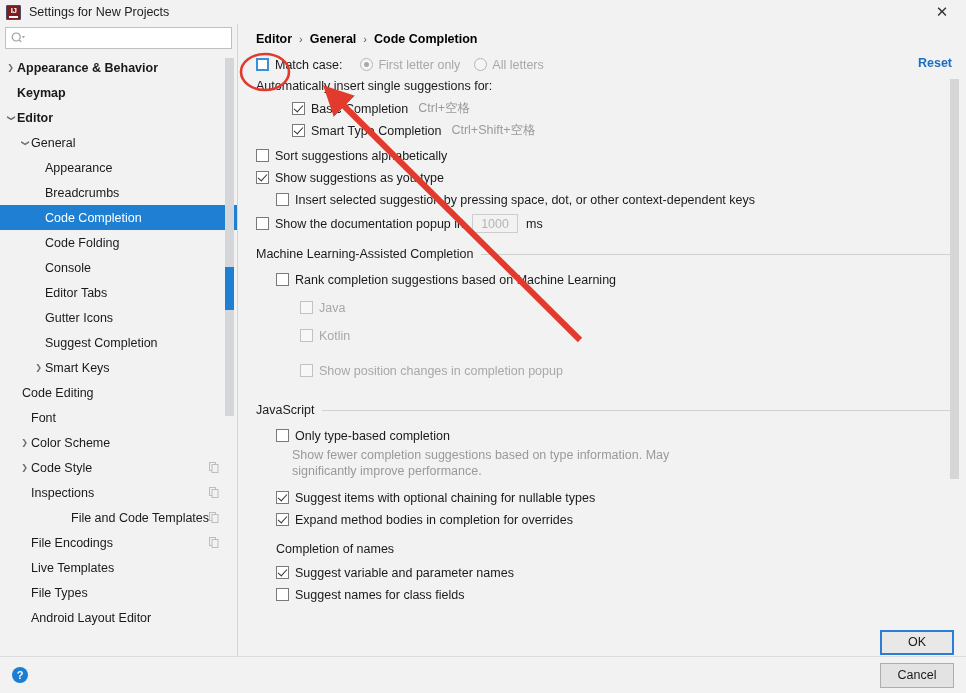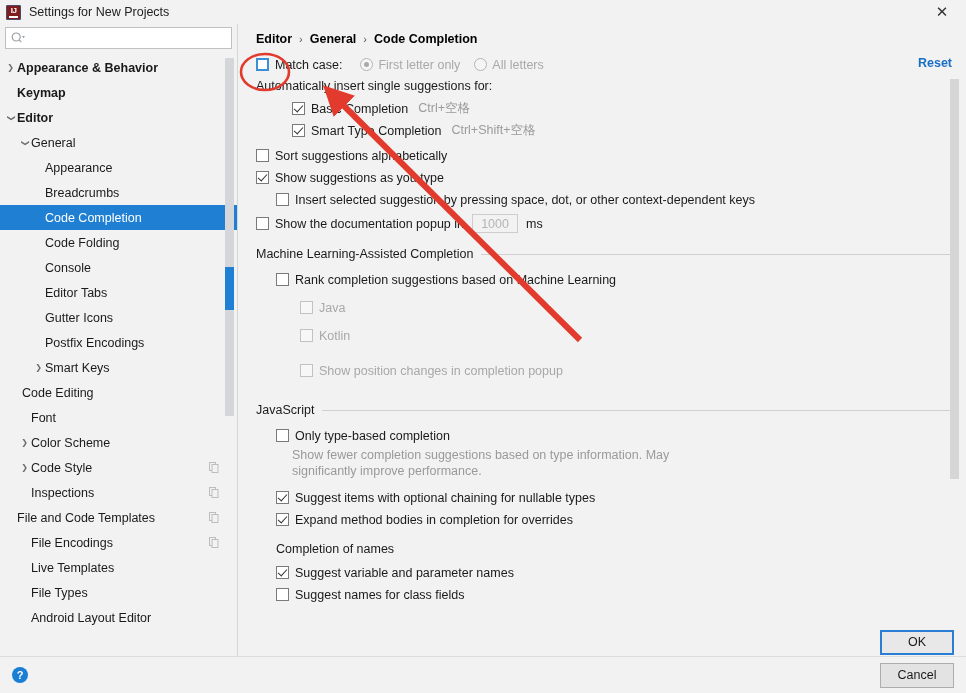--- a/index.html
+++ b/index.html
@@ -419,21 +419,21 @@
           <div class="tnode" style="padding-left: 32px; text-align: right;">
             <span class="arrow"></span>
             <span class="label">Editor Tabs</span>
           </div>
           <div class="tnode" style="padding-left: 32px;">
             <span class="arrow"></span>
             <span class="label">Gutter Icons</span>
           </div>
           <div class="tnode" style="padding-left: 32px;">
             <span class="arrow"></span>
-            <span class="label">Postfix Encodings</span>
+            <span class="label">Suggest Completion</span>
           </div>
           <div class="tnode" style="padding-left: 32px;">
             <span class="arrow" style="font-size: 8px;">❯</span>
             <span class="label">Smart Keys</span>
           </div>
           <div class="tnode" style="padding-left: 9px;">
             <span class="arrow"></span>
             <span class="label">Code Editing</span>
           </div>
           <div class="tnode" style="padding-left: 18px;">
@@ -453,21 +453,21 @@
               </svg></span>
           </div>
           <div class="tnode" style="padding-left: 18px;">
             <span class="arrow"></span>
             <span class="label">Inspections</span>
             <span class="copy-badge"><svg width="10" height="11" viewBox="0 0 10 11">
                 <rect x="0.5" y="0.5" width="6" height="8" fill="none" stroke="#8a8a8a"></rect>
                 <rect x="3" y="2.5" width="6" height="8" fill="#f2f2f2" stroke="#8a8a8a"></rect>
               </svg></span>
           </div>
-          <div class="tnode" style="padding-left: 4px;">
+          <div class="tnode" style="padding-left: 18px; margin-left: 40px;">
             <span class="arrow"></span>
             <span class="label">File and Code Templates</span>
             <span class="copy-badge"><svg width="10" height="11" viewBox="0 0 10 11">
                 <rect x="0.5" y="0.5" width="6" height="8" fill="none" stroke="#8a8a8a"></rect>
                 <rect x="3" y="2.5" width="6" height="8" fill="#f2f2f2" stroke="#8a8a8a"></rect>
               </svg></span>
           </div>
           <div class="tnode" style="padding-left: 18px;">
             <span class="arrow"></span>
             <span class="label">File Encodings</span>

